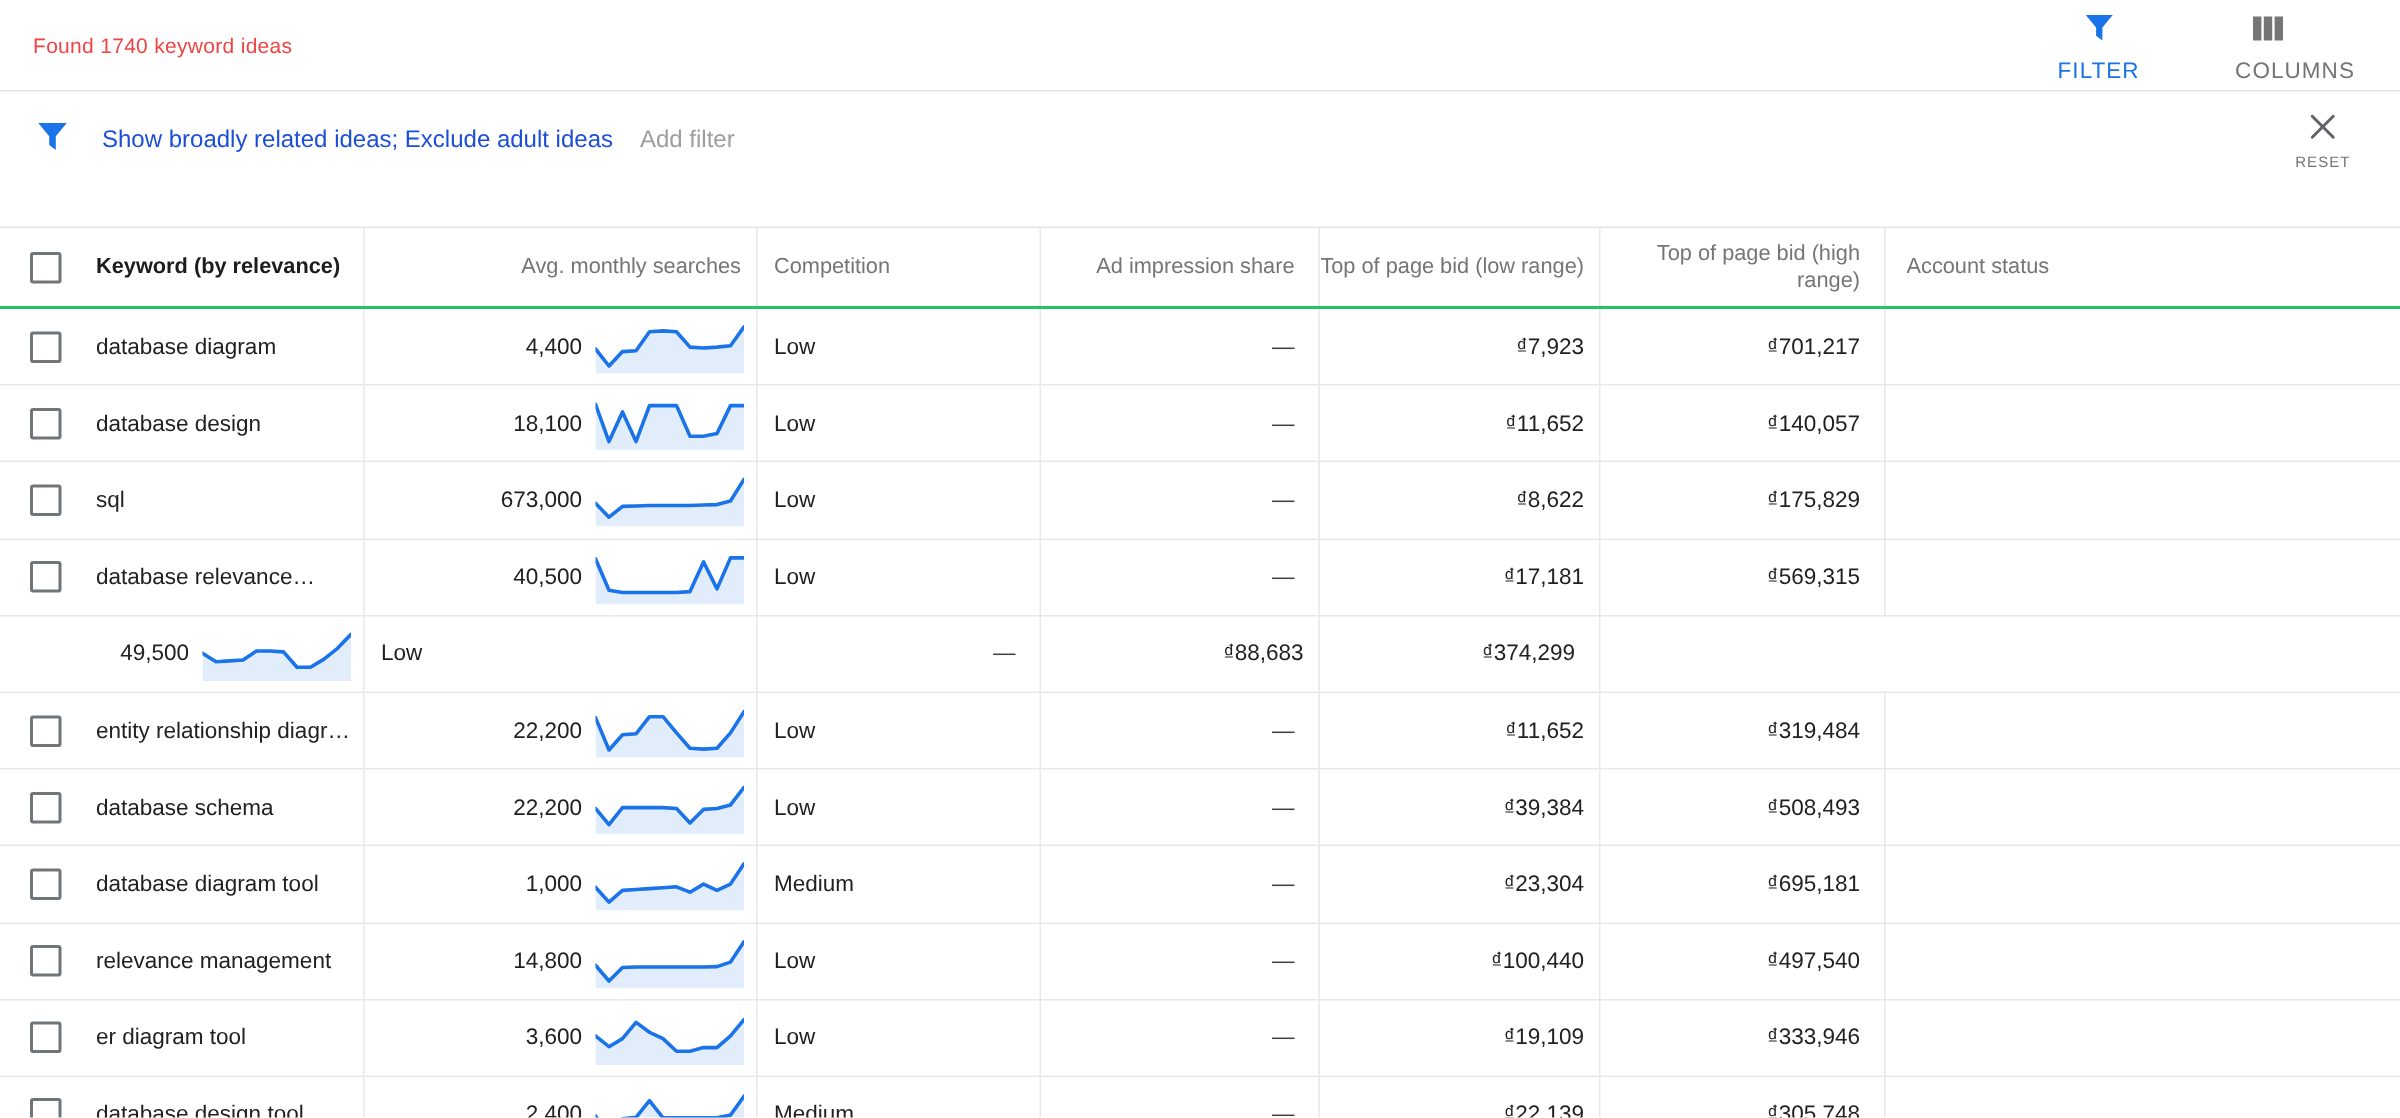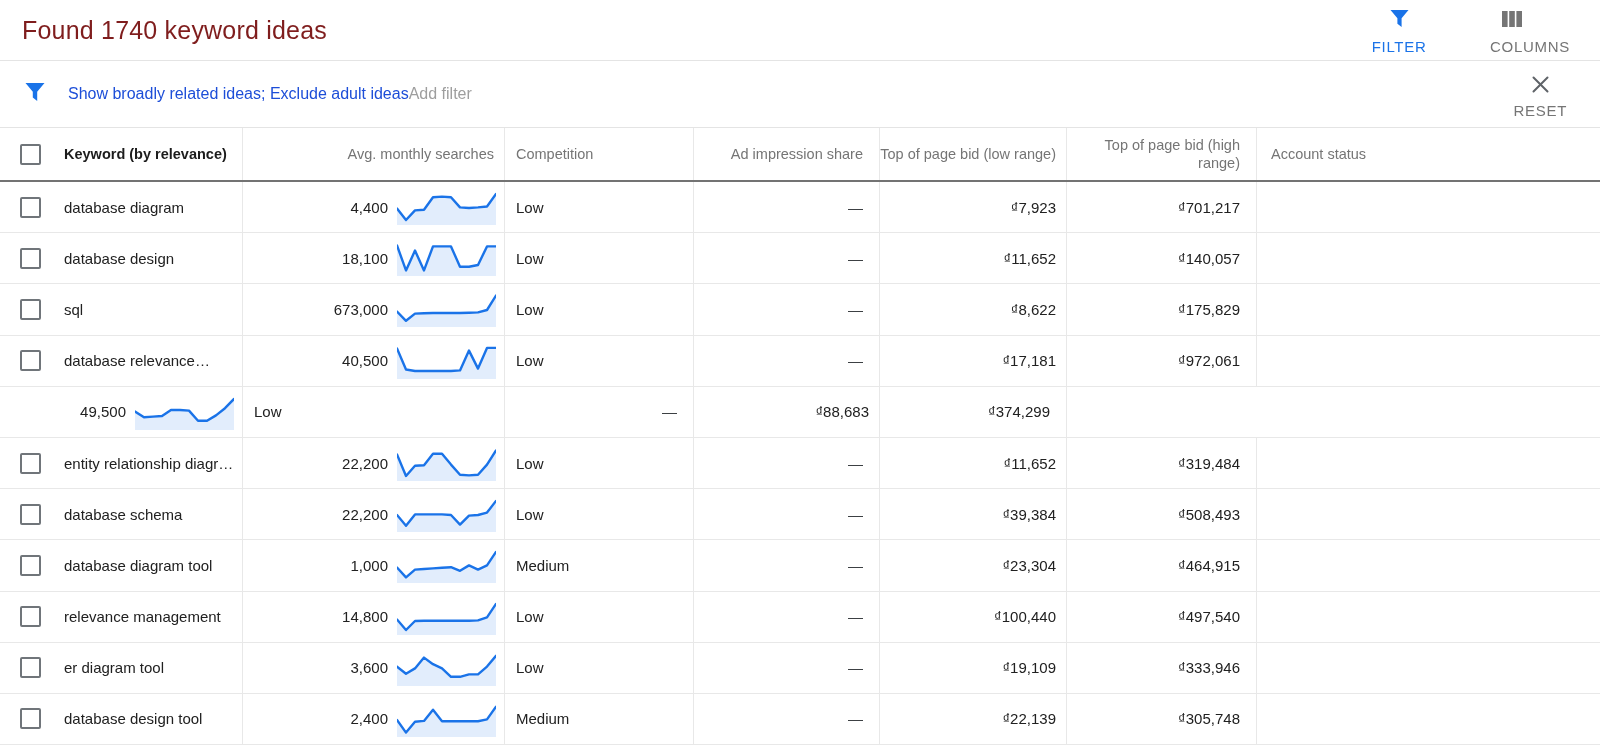--- a/index.html
+++ b/index.html
@@ -4,46 +4,47 @@
 <style>
   * { box-sizing: border-box; margin: 0; padding: 0; }
   html, body { width: 1600px; height: 745px; overflow: hidden; background: #fff; }
   body { font-family: "Liberation Sans", "DejaVu Sans", sans-serif; color: #212121; }
 
   
   .titlebar {
     position: relative; height: 61px; border-bottom: 1px solid #e4e4e4;
     display: flex; align-items: center;
   }
-  .page-title { margin-left: 22px; font-size: 25px; color: #7f1d1d; letter-spacing: .2px; }
+  .page-title { margin-left: 22px; font-size: 14px; color: #ef4444; letter-spacing: .2px; }
   .top-controls { position: absolute; right: 30px; top: 9px; display: flex; gap: 26px; }
   .tool-btn { display: flex; flex-direction: column; align-items: center; gap: 5px; cursor: pointer; min-width: 58px; }
   .tool-btn .lbl { font-size: 15px; letter-spacing: .7px; }
   .tool-btn.blue .lbl { color: #1a73e8; }
   .tool-btn.gray .lbl { color: #757575; margin-left: 36px; }
 
   
   .filterbar {
     position: relative; height: 66px; display: flex; align-items: center;
   }
   .funnel-sm { margin-left: 24px; }
   .filter-link { margin-left: 22px; font-size: 16px; color: #1d4ed8; cursor: pointer; }
-  .add-filter { font-size: 16px; color: #9e9e9e; cursor: pointer; }
+  .add-filter { margin-left: 18px; font-size: 16px; color: #9e9e9e; cursor: pointer; }
   .reset-ctl { position: absolute; right: 33px; top: 13px; display: flex; flex-direction: column; align-items: center; gap: 3px; cursor: pointer; }
-  .reset-ctl .lbl { font-size: 15px; letter-spacing: .7px; color: #757575; }
+  .reset-ctl .lbl { font-size: 10px; letter-spacing: .7px; color: #757575; }
 
   
   .grid-row {
     display: grid;
     grid-template-columns: 243px 262px 189px 186px 187px 190px 1fr;
   }
   .thead {
     border-top: 1px solid #e4e4e4;
-    border-bottom: 2px solid #737373;
+    border-bottom: 2px solid #22c55e;
     height: 55px;
+    margin-top: 24px;
   }
   .thead .cell { color: #757575; font-size: 14.5px; }
   .thead .cell.kw { color: #1c1c1c; font-weight: 700; }
   .cell {
     display: flex; align-items: center;
     border-right: 1px solid #e8e8e8;
     overflow: hidden; white-space: nowrap;
   }
   .cell:last-child { border-right: none; }
   .cell.right { justify-content: flex-end; text-align: right; }
@@ -209,21 +210,21 @@
       <span class="spark-slot">
           <svg width="99" height="36" class="spark">
             <polygon points="0.0,5.5 9.0,26.5 18.0,28.0 27.0,28.0 36.0,28.0 45.0,28.0 54.0,28.0 63.0,27.4 72.0,7.6 81.0,25.6 90.0,4.9 99.0,4.9 99,36 0,36" fill="#e2edfc"></polygon>
             <polyline points="0.0,5.5 9.0,26.5 18.0,28.0 27.0,28.0 36.0,28.0 45.0,28.0 54.0,28.0 63.0,27.4 72.0,7.6 81.0,25.6 90.0,4.9 99.0,4.9" fill="none" stroke="#1a73e8" stroke-width="2.4" stroke-linejoin="round" stroke-linecap="round"></polyline>
           </svg>
         </span>
     </div>
     <div class="cell comp">Low</div>
     <div class="cell right pr16 dash">—</div>
     <div class="cell right pr10 num">₫17,181</div>
-    <div class="cell right pr12 num">₫972,061</div>
+    <div class="cell right pr12 num">₫569,315</div>
     <div class="cell acct"></div>
   </div>
 
   <div class="grid-row trow">
     <div class="cell searches">
       <span class="num">49,500</span>
       <span class="spark-slot">
           <svg width="99" height="36" class="spark">
             <polygon points="0.0,17.5 9.0,23.2 18.0,22.6 27.0,22.0 36.0,16.0 45.0,16.0 54.0,16.6 63.0,26.8 72.0,26.8 81.0,21.4 90.0,14.2 99.0,4.9 99,36 0,36" fill="#e2edfc"></polygon>
             <polyline points="0.0,17.5 9.0,23.2 18.0,22.6 27.0,22.0 36.0,16.0 45.0,16.0 54.0,16.6 63.0,26.8 72.0,26.8 81.0,21.4 90.0,14.2 99.0,4.9" fill="none" stroke="#1a73e8" stroke-width="2.4" stroke-linejoin="round" stroke-linecap="round"></polyline>
@@ -289,21 +290,21 @@
       <span class="spark-slot">
           <svg width="99" height="36" class="spark">
             <polygon points="0.0,20.5 9.0,30.4 18.0,22.6 27.0,22.0 36.0,21.4 45.0,20.8 54.0,20.2 63.0,23.8 72.0,18.4 81.0,22.6 90.0,18.4 99.0,4.9 99,36 0,36" fill="#e2edfc"></polygon>
             <polyline points="0.0,20.5 9.0,30.4 18.0,22.6 27.0,22.0 36.0,21.4 45.0,20.8 54.0,20.2 63.0,23.8 72.0,18.4 81.0,22.6 90.0,18.4 99.0,4.9" fill="none" stroke="#1a73e8" stroke-width="2.4" stroke-linejoin="round" stroke-linecap="round"></polyline>
           </svg>
         </span>
     </div>
     <div class="cell comp">Medium</div>
     <div class="cell right pr16 dash">—</div>
     <div class="cell right pr10 num">₫23,304</div>
-    <div class="cell right pr12 num">₫464,915</div>
+    <div class="cell right pr12 num">₫695,181</div>
     <div class="cell acct"></div>
   </div>
 
   <div class="grid-row trow">
     <div class="cell kw">
       <div class="checkbox"></div>
       <span class="kw-text">relevance management</span>
     </div>
     <div class="cell searches">
       <span class="num">14,800</span>

